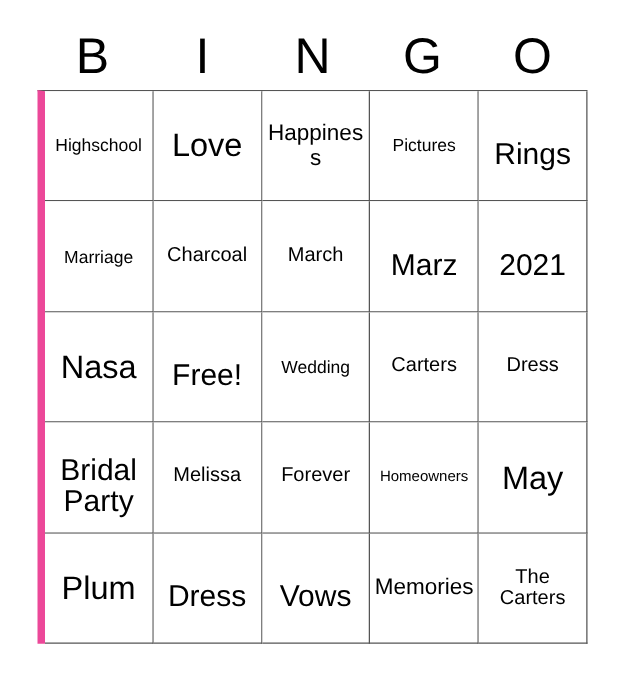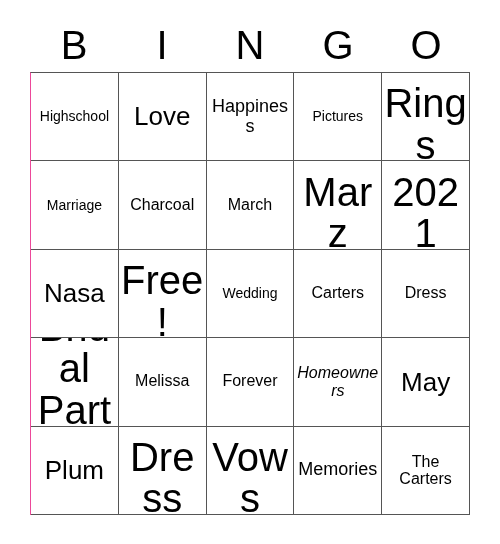--- a/index.html
+++ b/index.html
@@ -47,21 +47,21 @@
   #grid {
     position: absolute;
     left: 30px;
     top: 72px;
     width: 440px;
     height: 443px;
     display: grid;
     grid-template-columns: repeat(5, 1fr);
     grid-template-rows: repeat(5, 1fr);
     border-top: 1px solid #555555;
-    border-left: 1px solid #ec4899;
+    border-left: 6px solid #ec4899;
     box-sizing: border-box;
     background: #ffffff;
   }
   .cell {
     border-right: 1px solid #555555;
     border-bottom: 1px solid #555555;
     box-sizing: border-box;
     background: #ffffff;
     display: flex;
     align-items: center;
@@ -75,27 +75,27 @@
     text-align: center;
     color: #000000;
     font-weight: 400;
     line-height: 1.06;
     word-wrap: break-word;
     overflow-wrap: break-word;
     hyphens: none;
   }
 
   
-  .fs-xs  { font-size: 16px; line-height: 1.1; font-style: italic; }
+  .fs-xs  { font-size: 12px; line-height: 1.1; }
   .fs-s   { font-size: 14px; line-height: 1.1; }
   .fs-sm  { font-size: 18px; line-height: 1.1; }
   .fs-m   { font-size: 14px; line-height: 1.08; }
   .fs-ml  { font-size: 16px; line-height: 1.08; }
   .fs-l   { font-size: 16px; line-height: 1.06; }
-  .fs-xl  { font-size: 40px; line-height: 1.04; margin-top: 16px; }
+  .fs-xl  { font-size: 24px; line-height: 1.04; margin-top: 16px; }
   .fs-xxl { font-size: 26px; line-height: 1.02; }
 </style>
 </head>
 <body>
 
 <div id="card">
 
   <div id="header-row">
     <div class="header-letter">B</div>
     <div class="header-letter">I</div>

